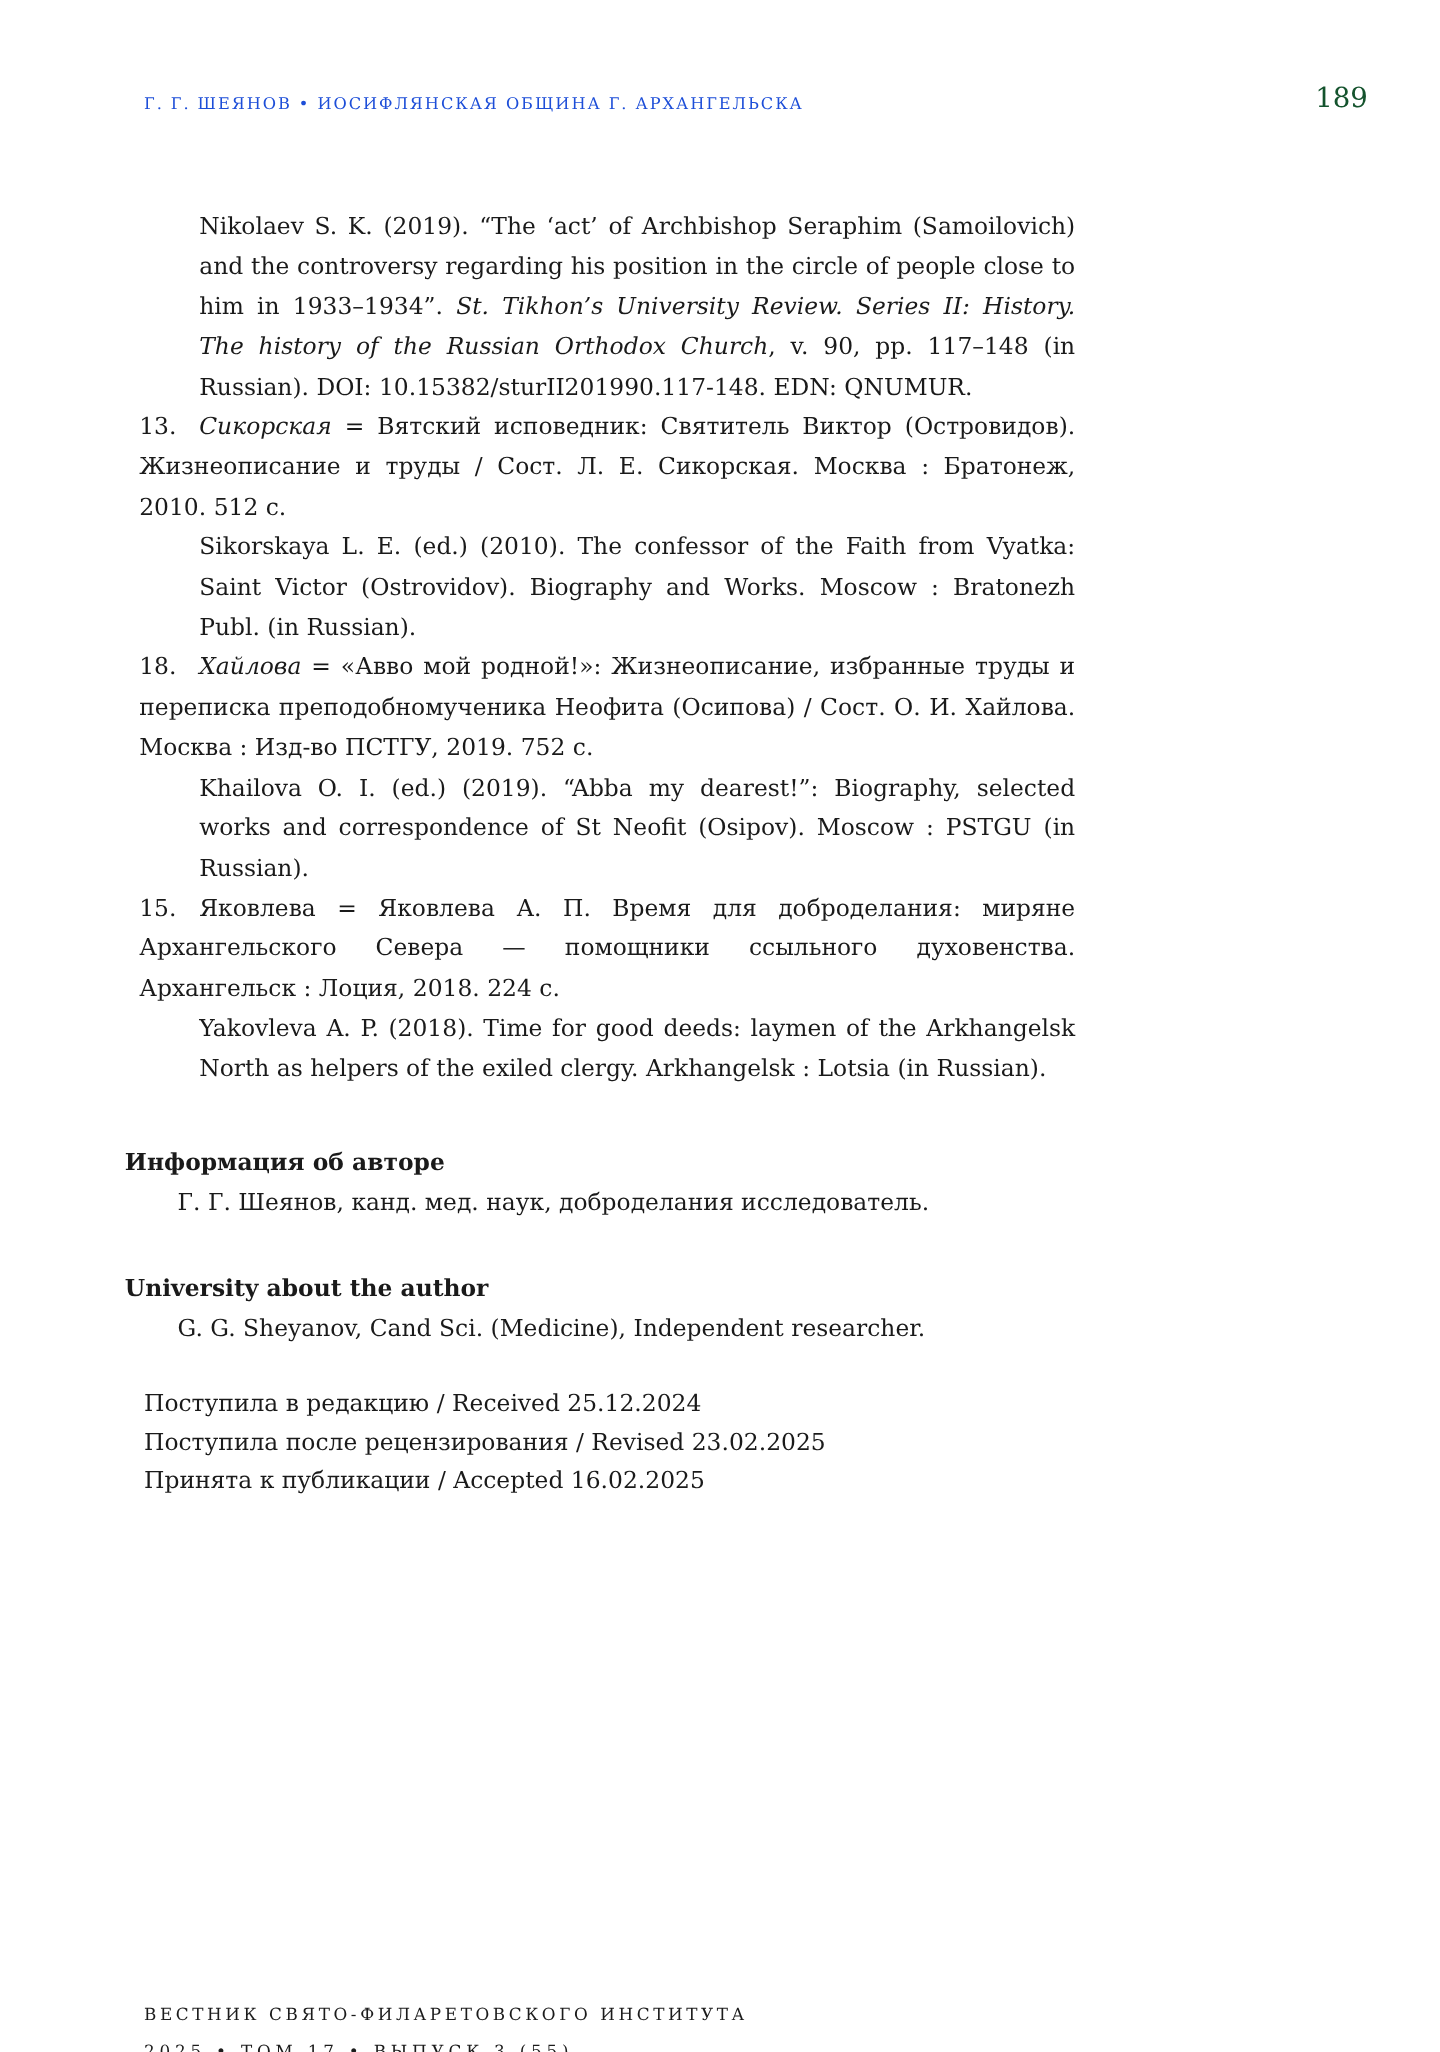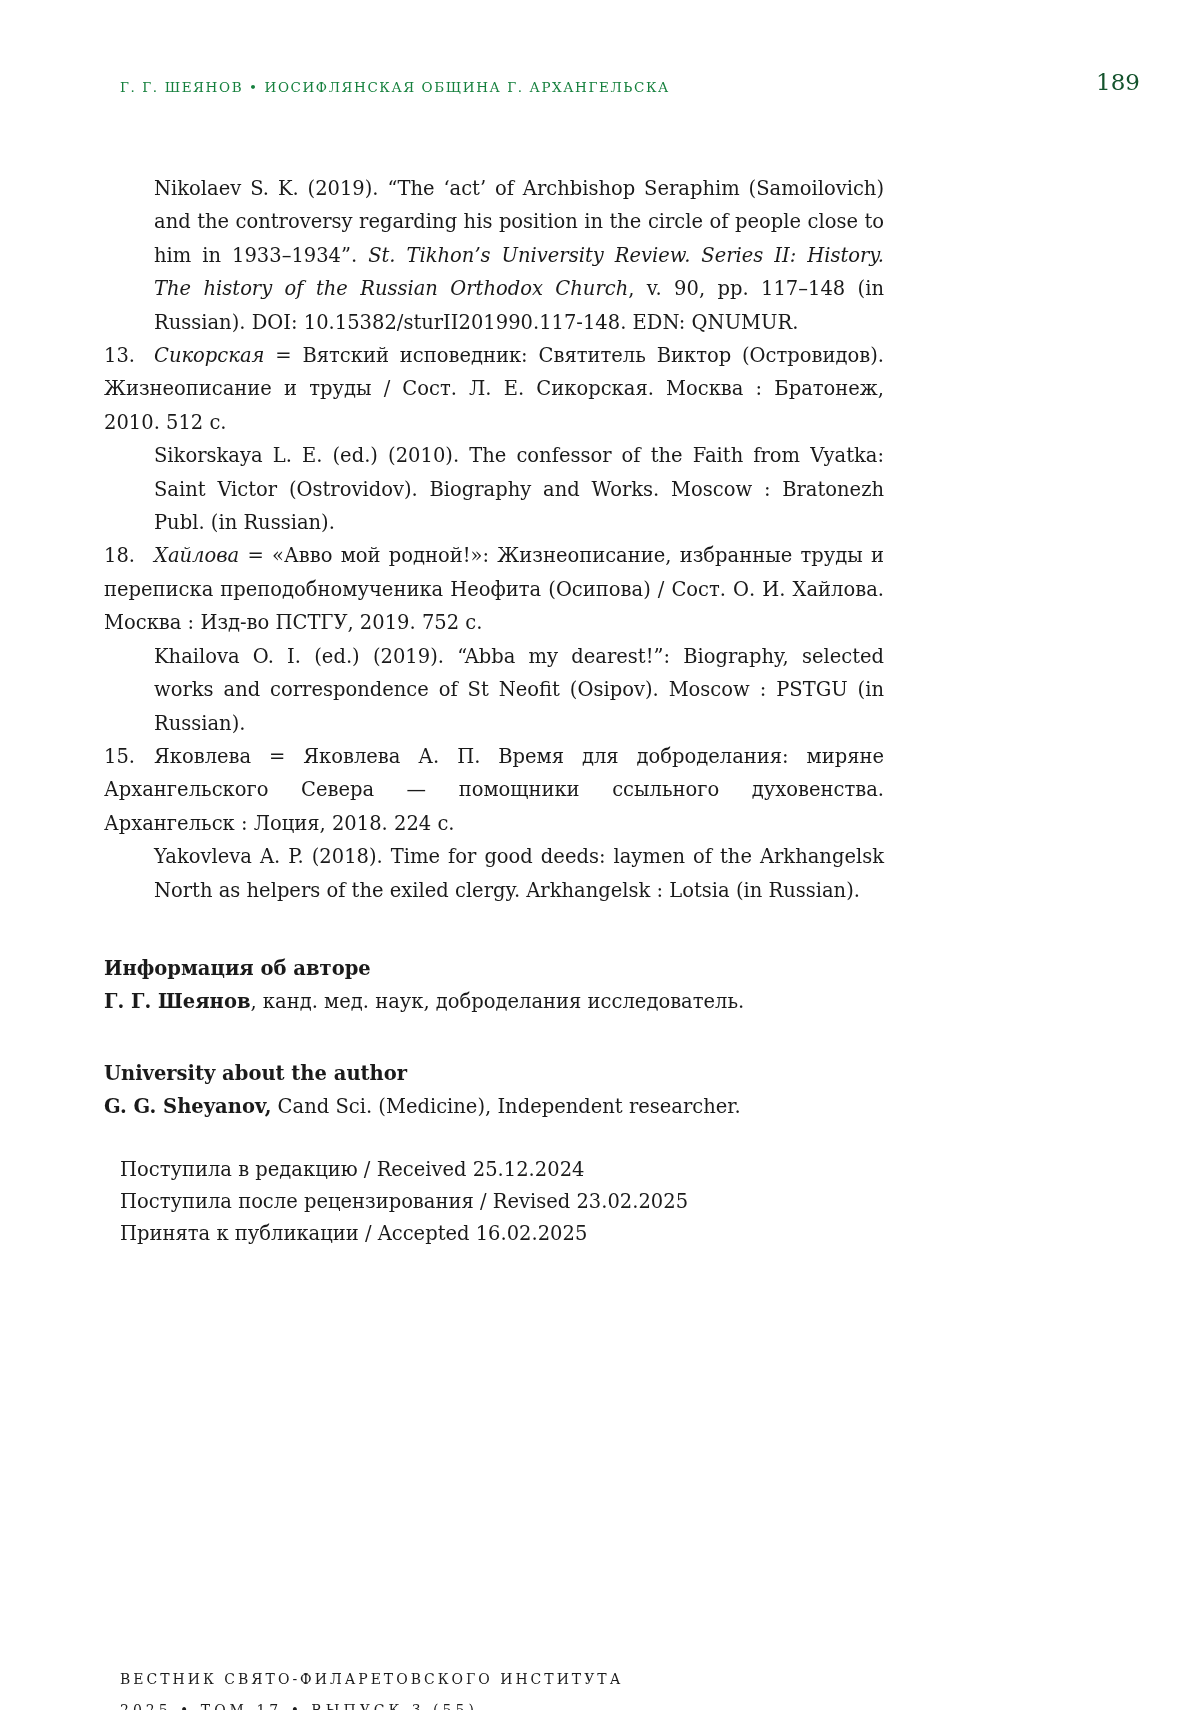--- a/index.html
+++ b/index.html
@@ -10,47 +10,47 @@
     font-family:"DejaVu Serif","Liberation Serif",serif;
     color:#1a1a1a;
     overflow:hidden;
   }
   .page { position:absolute; inset:0; }
 
   
   .running-head {
     position:absolute; left:120px; top:70px; width:760px;
     font-size:13.5px; letter-spacing:1.6px; line-height:34px;
-    color:#15803d;
+    color:#1d4ed8;
   }
   .page-number {
     position:absolute; left:1096px; top:68px;
     font-size:23px; line-height:28px; color:#14532d;
   }
 
   
   .refs {
-    position:absolute; left:104px; top:172px; width:780px;
+    position:absolute; left:116px; top:172px; width:780px;
     font-size:19.5px; line-height:33.4px;
     text-align:justify;
   }
   .ref { margin:0; }
   .ref-en { margin-left:50px; width:730px; }
   .ref-num { display:inline-block; width:50px; }
   .italic { font-style:italic; }
 
   
   .author-block {
     position:absolute; left:104px; width:780px;
     font-size:19.5px; line-height:33px;
   }
   .author-ru { top:952px; }
   .author-en { top:1057px; }
   .author-heading { font-weight:bold; }
-  .author-name { font-weight:bold; }
+  .author-name { font-weight:normal;margin-left:44px; }
 
   
   .dates {
     position:absolute; left:120px; top:1154px; width:780px;
     font-size:19.5px; line-height:31.8px;
   }
 
   
   .journal-footer {
     position:absolute; left:120px; top:1664px; width:800px;

